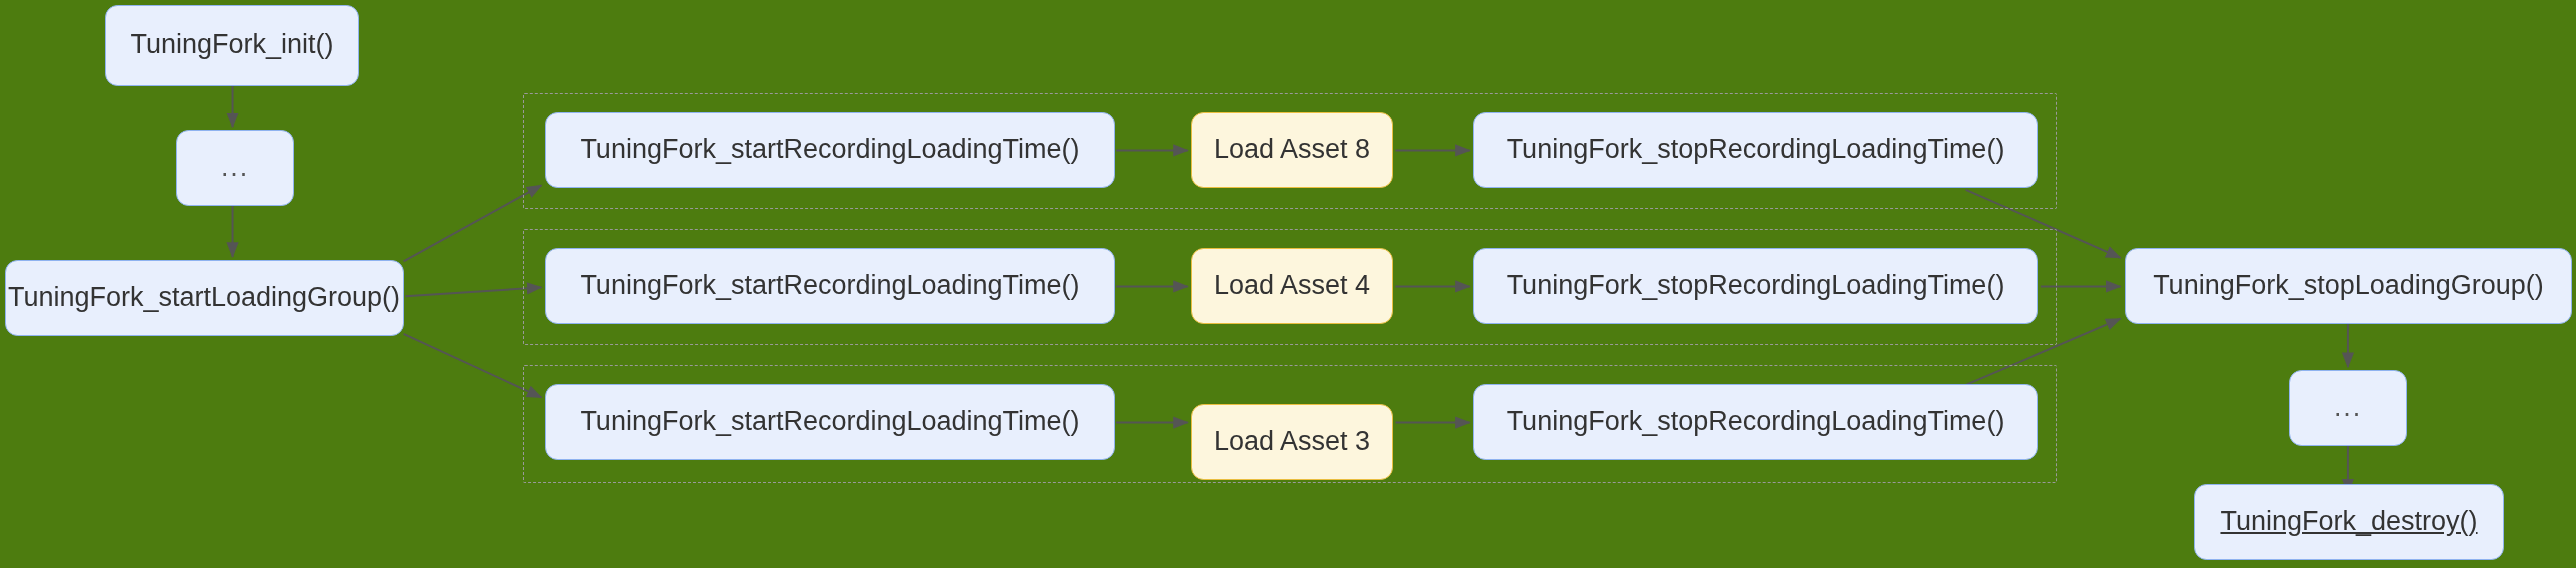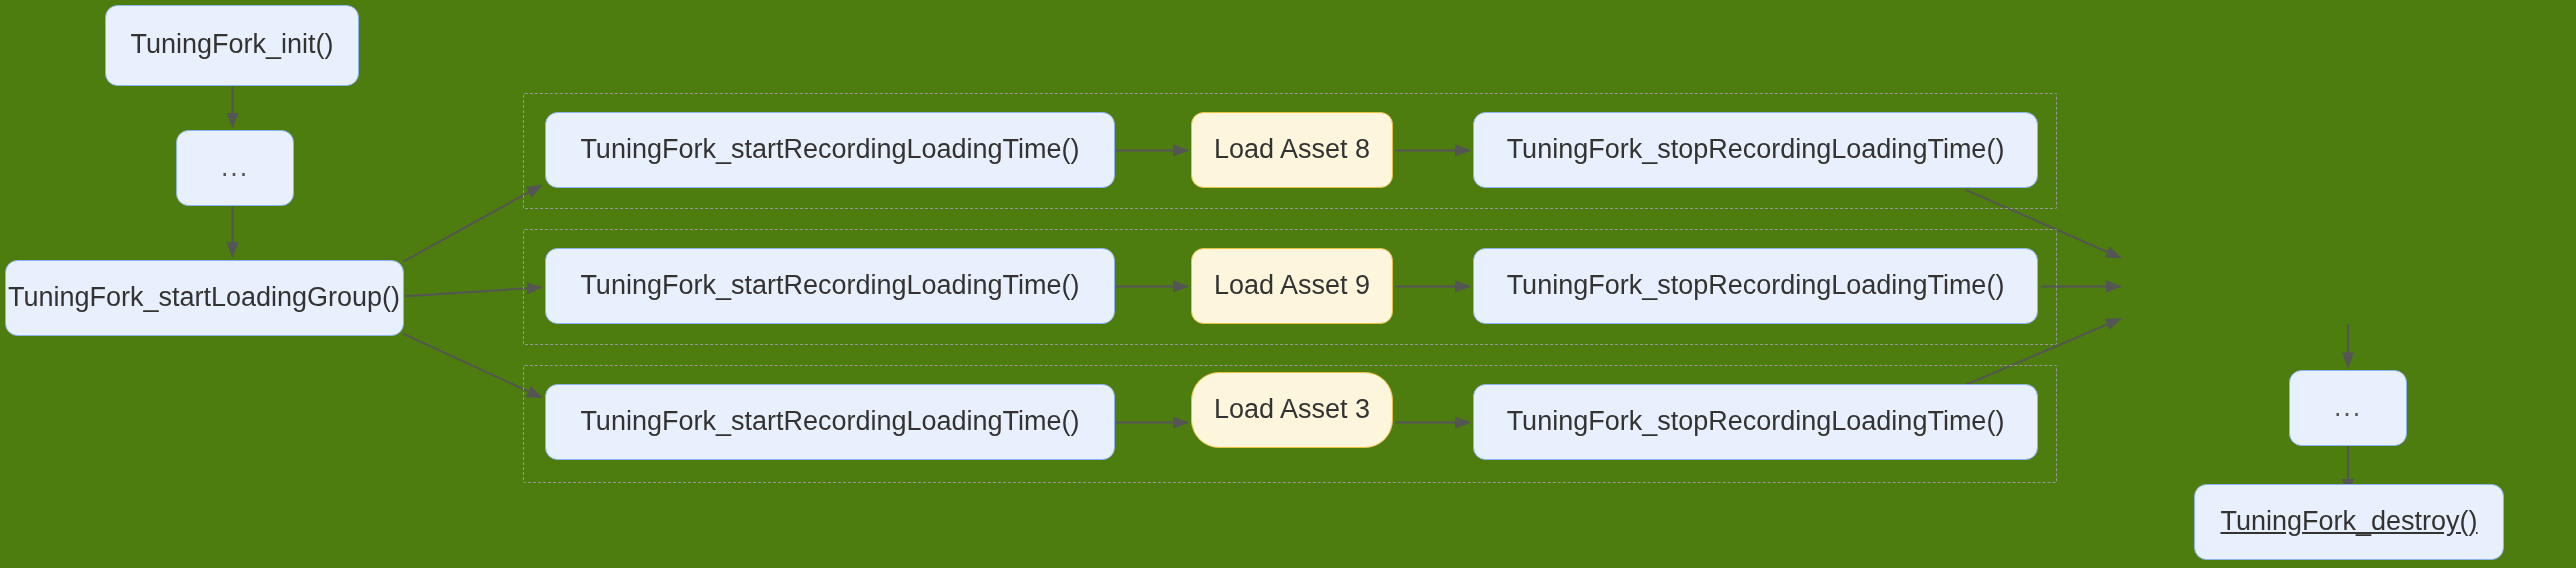--- a/index.html
+++ b/index.html
@@ -128,36 +128,39 @@
     <span>Load Asset 8</span>
   </div>
   <div class="node proc" style="left:1473px;top:112px;width:565px;height:76px;">
     <span>TuningFork_stopRecordingLoadingTime()</span>
   </div>
 
   <div class="node proc" style="left:545px;top:248px;width:570px;height:76px;">
     <span>TuningFork_startRecordingLoadingTime()</span>
   </div>
   <div class="node asset" style="left:1191px;top:248px;width:202px;height:76px;">
-    <span>Load Asset 9</span>
+    <span>Load Asset 4</span>
   </div>
   <div class="node proc" style="left:1473px;top:248px;width:565px;height:76px;">
     <span>TuningFork_stopRecordingLoadingTime()</span>
   </div>
 
   <div class="node proc" style="left:545px;top:384px;width:570px;height:76px;">
     <span>TuningFork_startRecordingLoadingTime()</span>
   </div>
-  <div class="node asset" style="left:1191px;top:372px;width:202px;height:76px;border-radius:28px;">
+  <div class="node asset" style="left:1191px;top:404px;width:202px;height:76px;">
     <span>Load Asset 3</span>
   </div>
   <div class="node proc" style="left:1473px;top:384px;width:565px;height:76px;">
     <span>TuningFork_stopRecordingLoadingTime()</span>
   </div>
 
+  <div class="node proc" style="left:2125px;top:248px;width:447px;height:76px;">
+    <span>TuningFork_stopLoadingGroup()</span>
+  </div>
 
   <div class="node ellipsis" style="left:2289px;top:370px;width:118px;height:76px;">
     <span>...</span>
   </div>
 
   <div class="node proc" style="left:2194px;top:484px;width:310px;height:76px;text-decoration:underline;">
     <span>TuningFork_destroy()</span>
   </div>
 
 </div>

